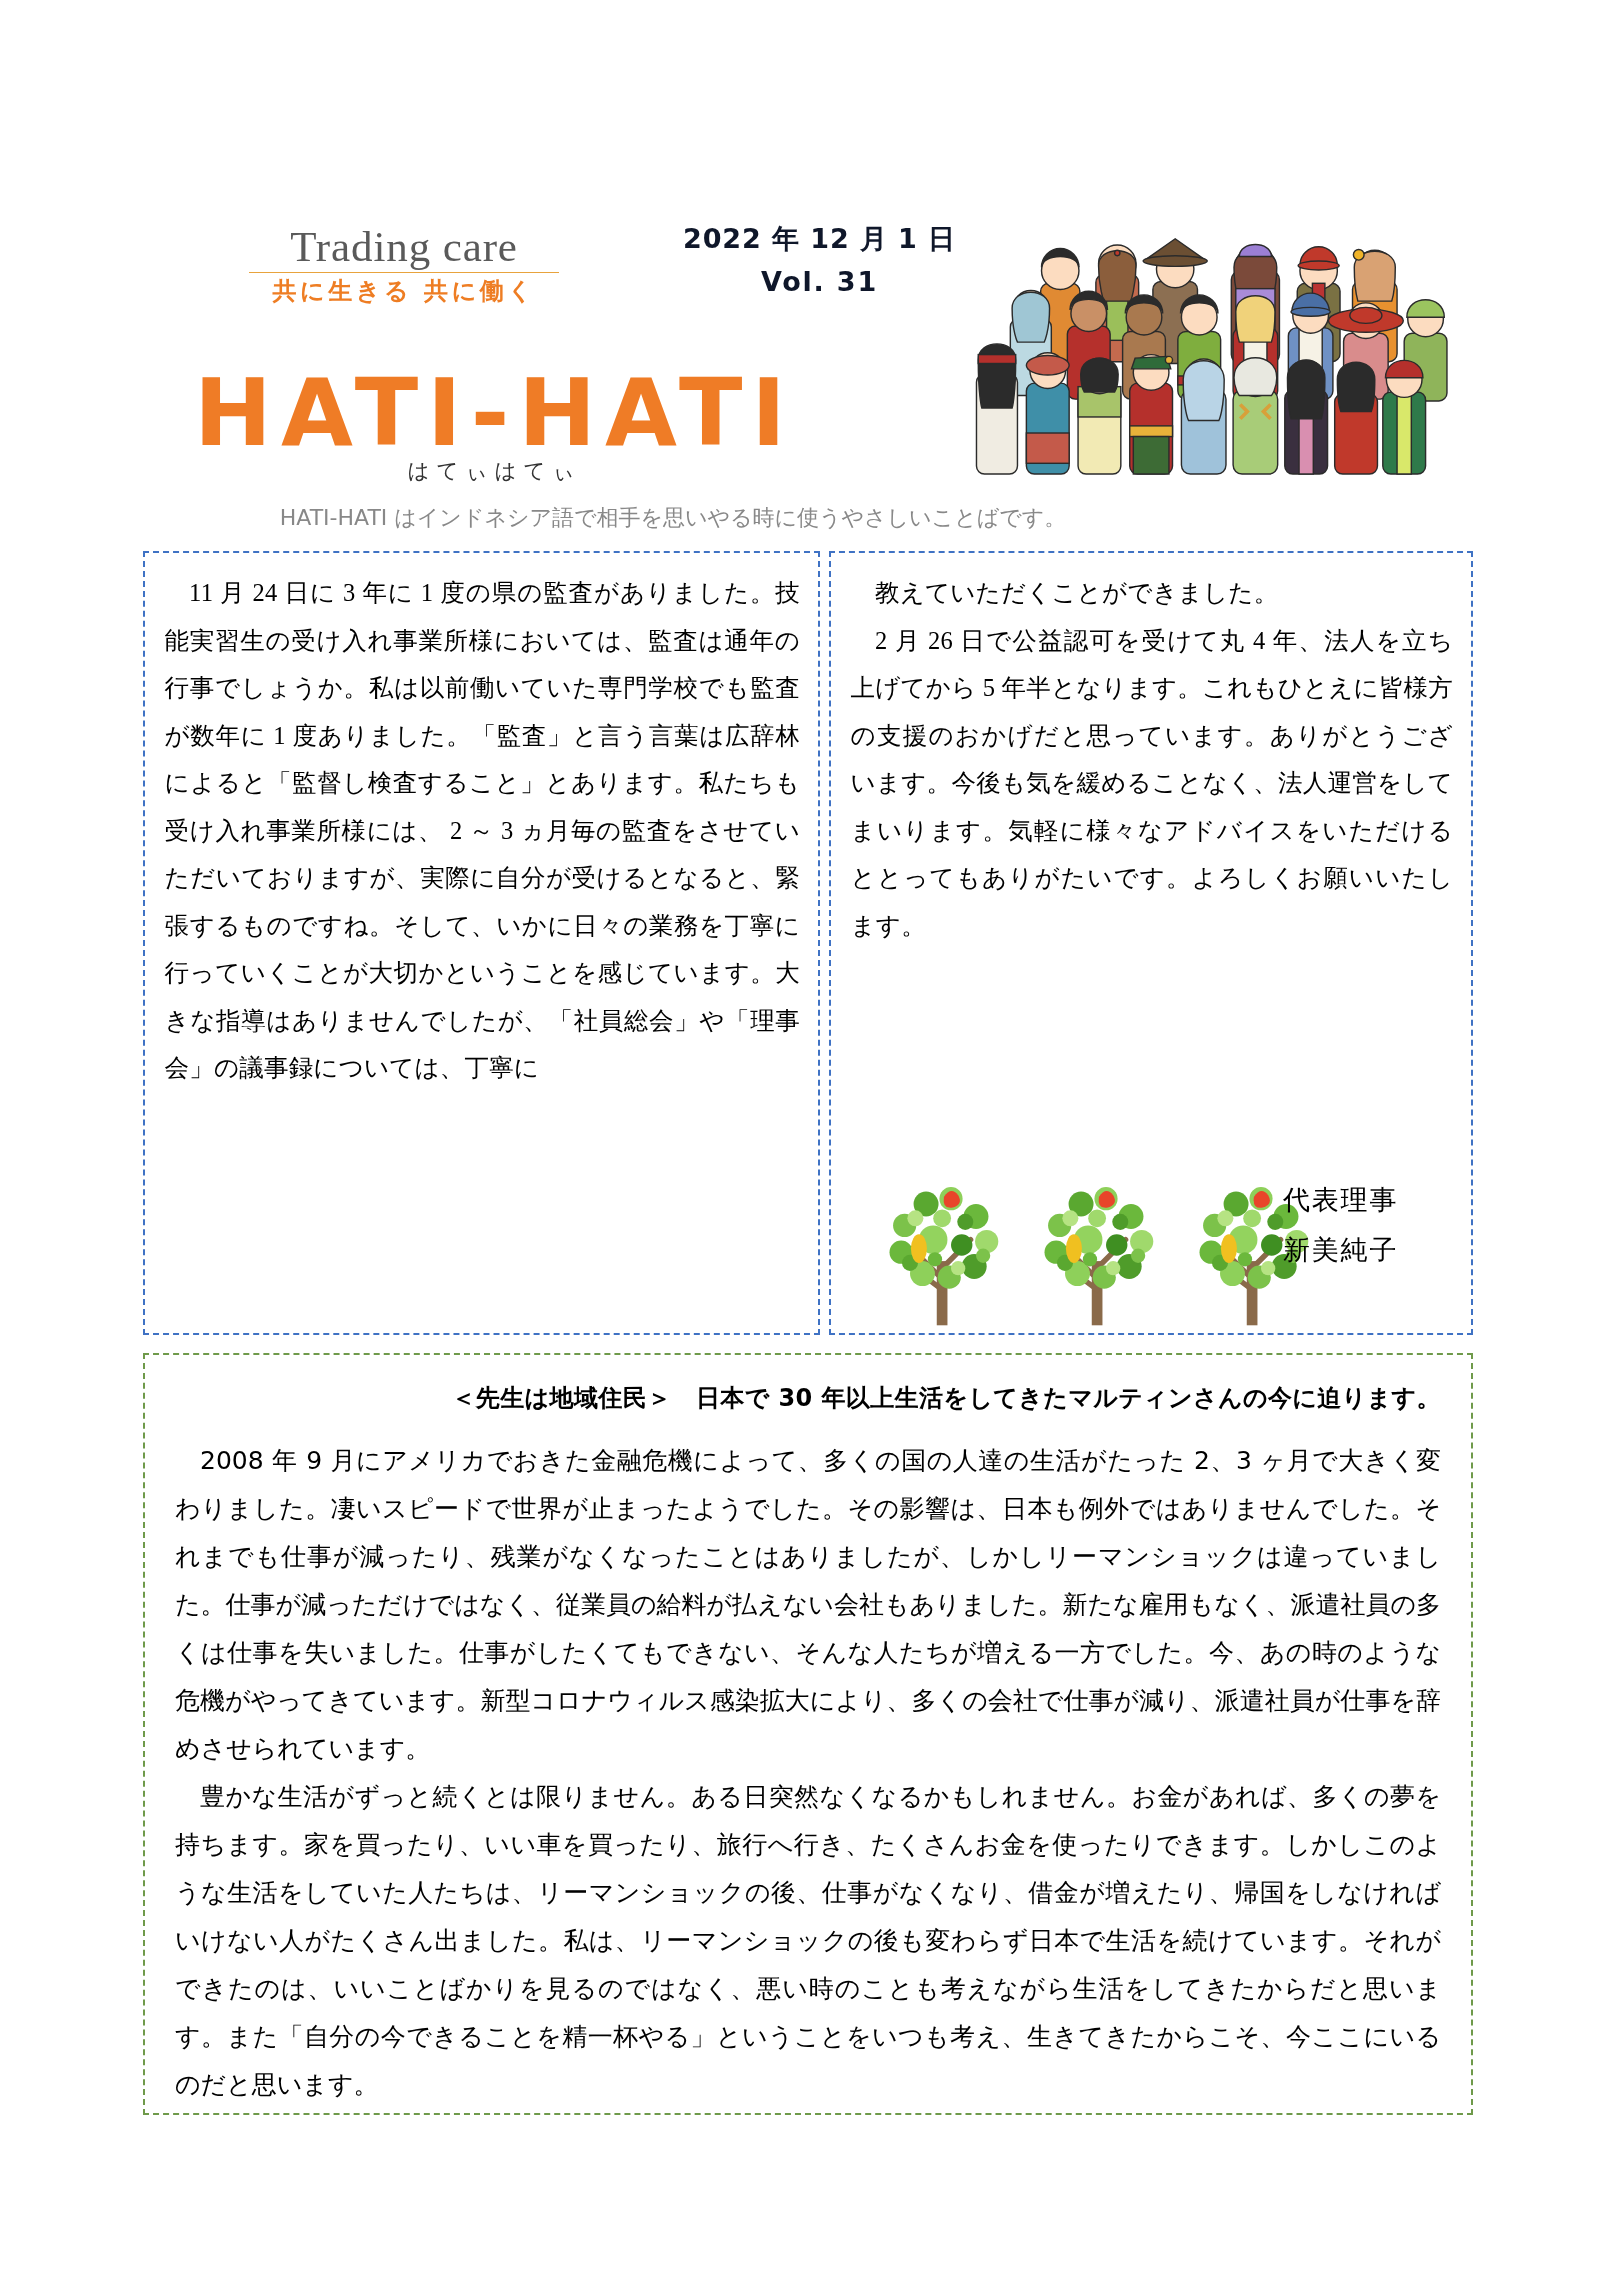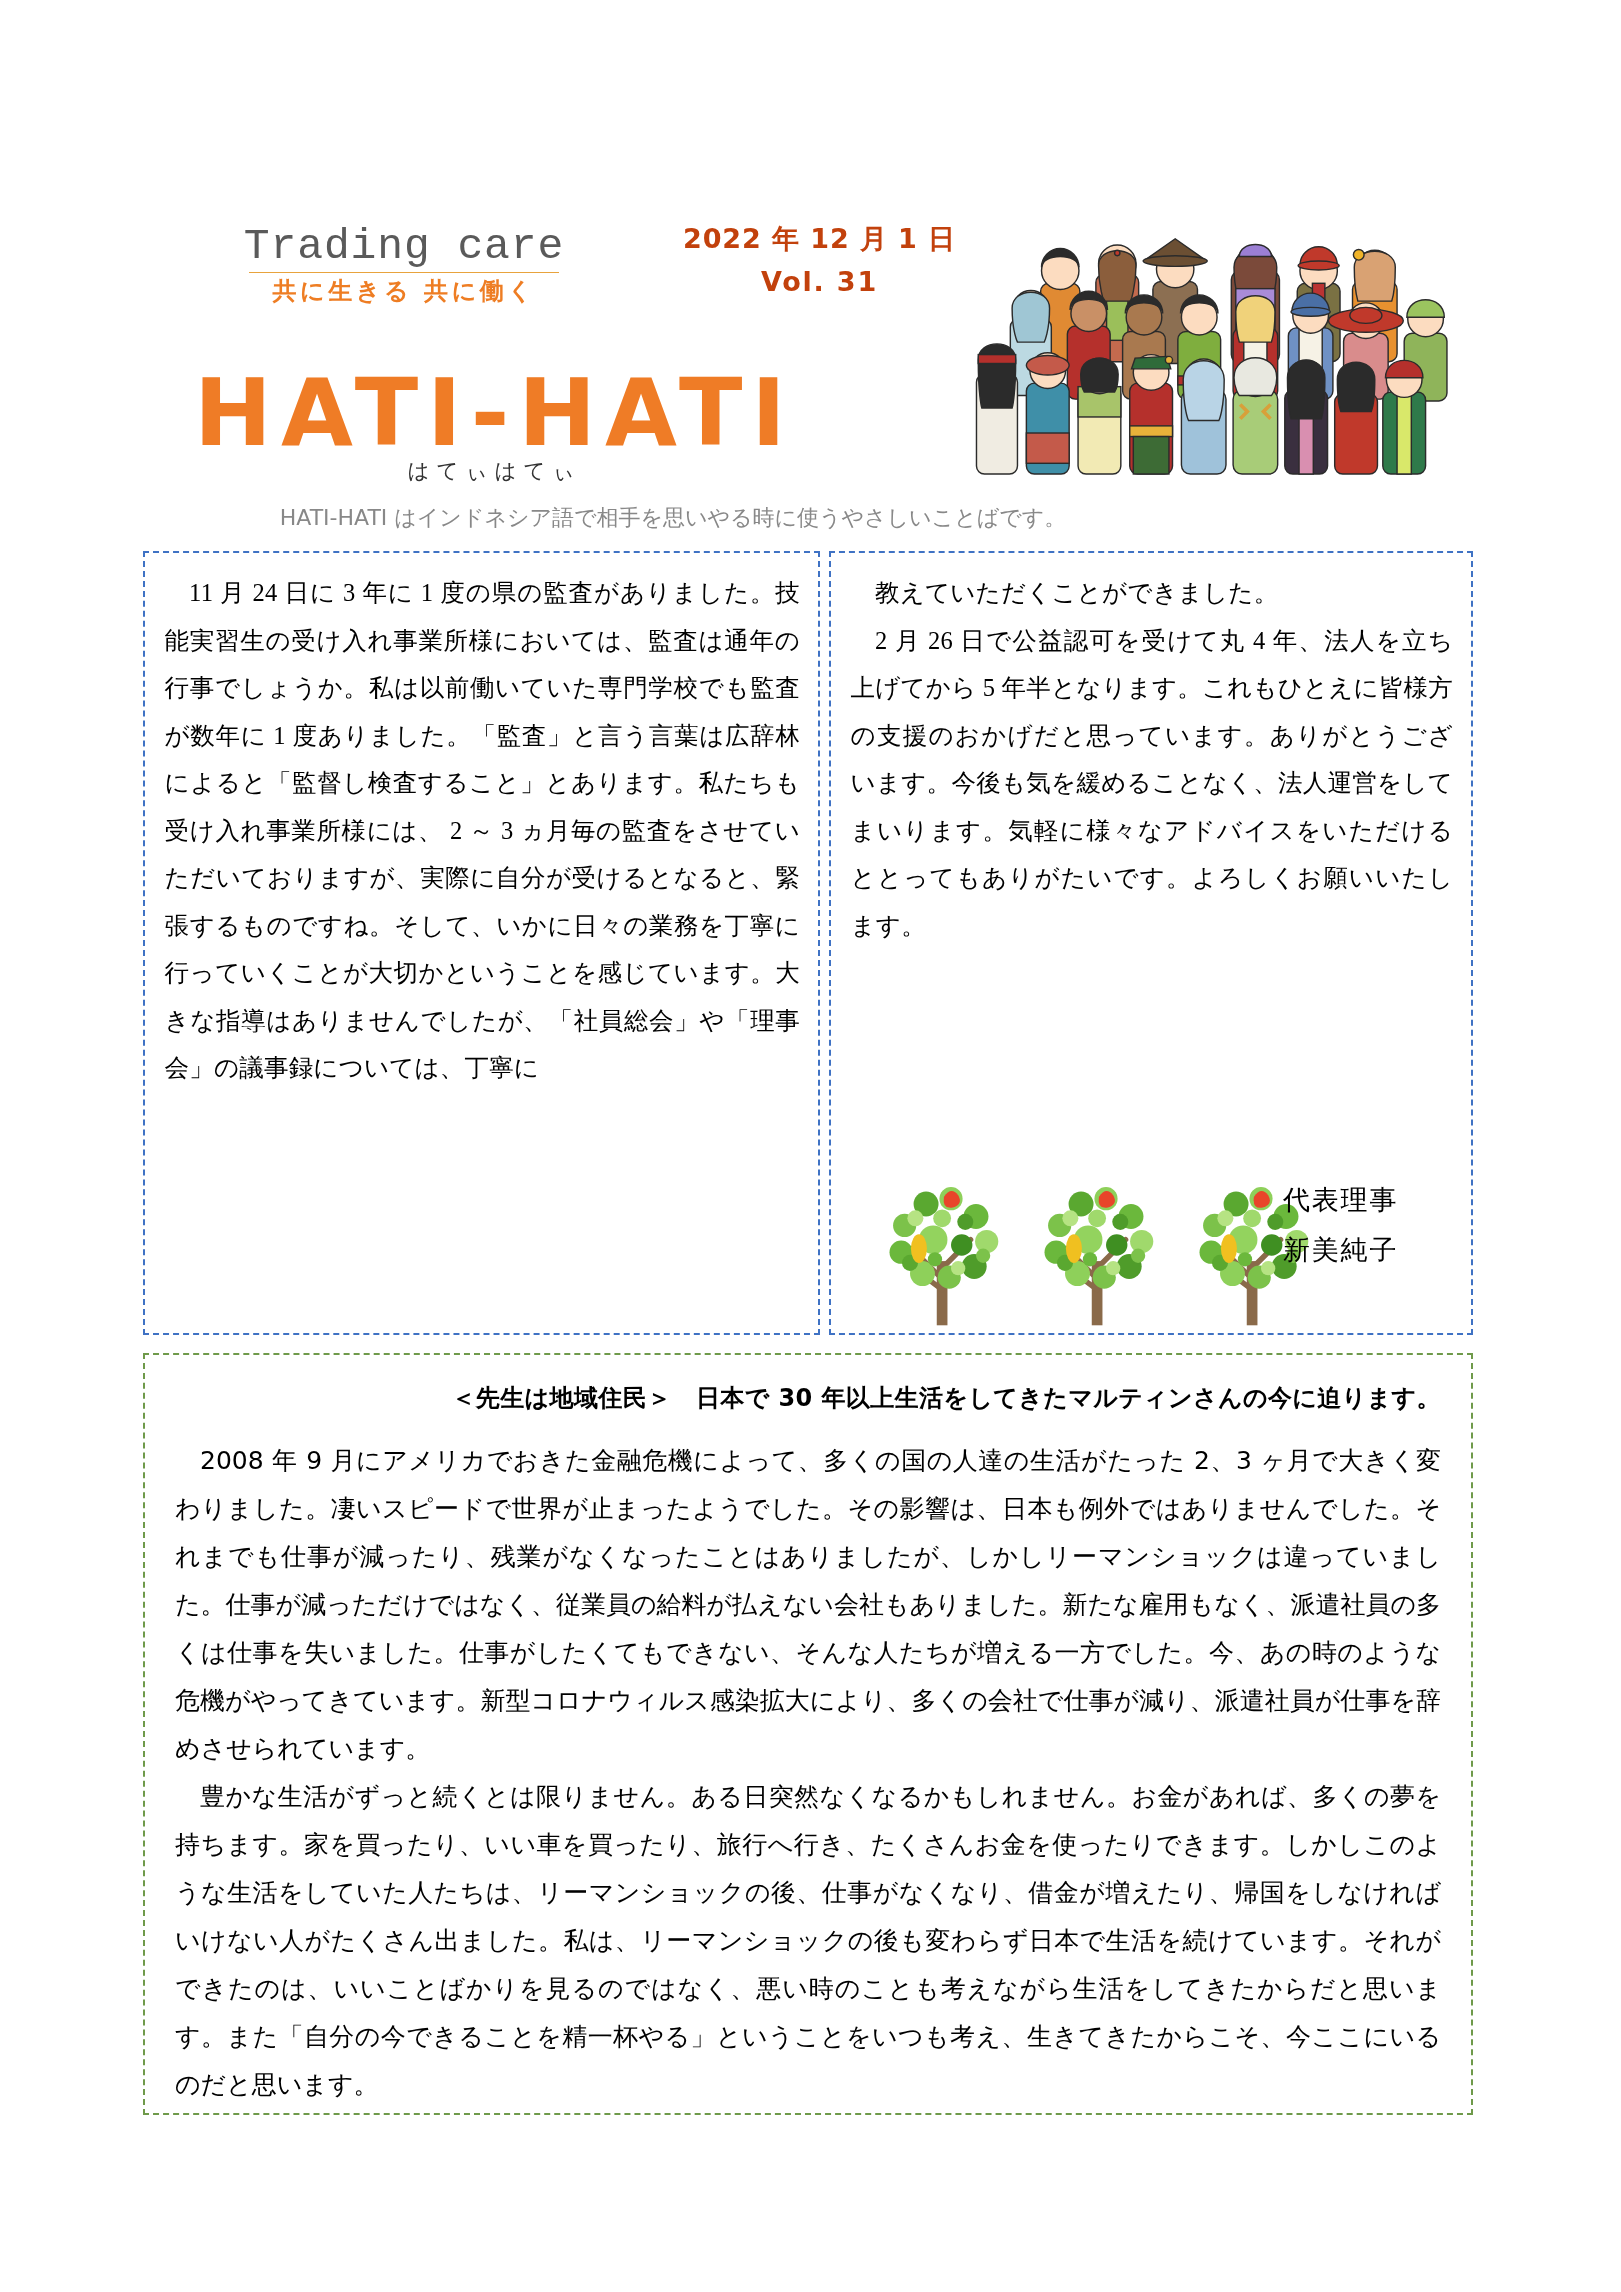--- a/index.html
+++ b/index.html
@@ -28,21 +28,21 @@
     height: 552px;
   }
   .logo-block {
     position: absolute;
     left: 230px;
     top: 225px;
     width: 348px;
     text-align: center;
   }
   .logo-main {
-    font-family: Liberation Mono, monospace;
+    font-family: Liberation Serif, serif;
     font-size: 43px;
     letter-spacing: 0.9px;
     color: #5a5a5a;
     line-height: 1.0;
     white-space: nowrap;
   }
   .logo-rule {
     margin: 3.6px auto 1.8px auto;
     width: 310px;
     height: 1.8px;
@@ -58,21 +58,21 @@
   }
 
   .issue-block {
     position: absolute;
     left: 677px;
     top: 221px;
     width: 285px;
     text-align: center;
     font-family: "DejaVu Sans", sans-serif;
     font-weight: bold;
-    color: #c2410c;
+    color: #0f172a;
   }
   .issue-date {
     font-size: 27px;
     letter-spacing: 0.9px;
     white-space: nowrap;
   }
   .issue-vol {
     font-size: 27px;
     letter-spacing: 1.8px;
     margin-top: 9px;

